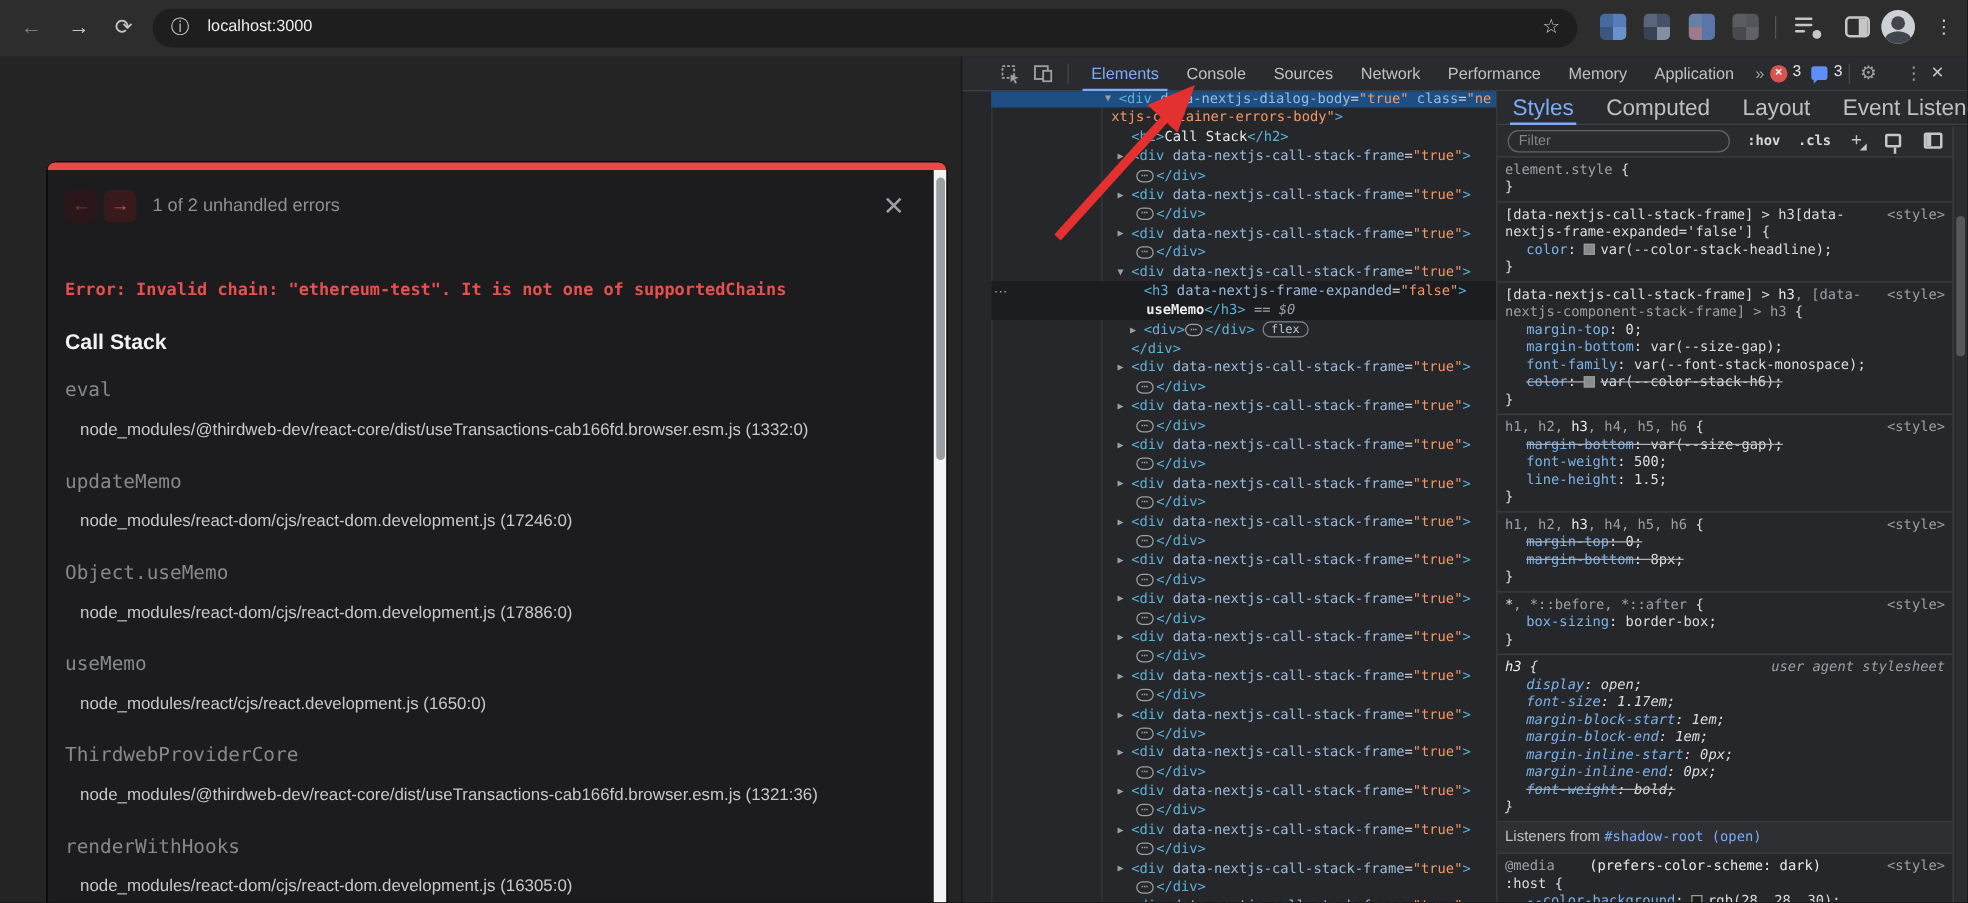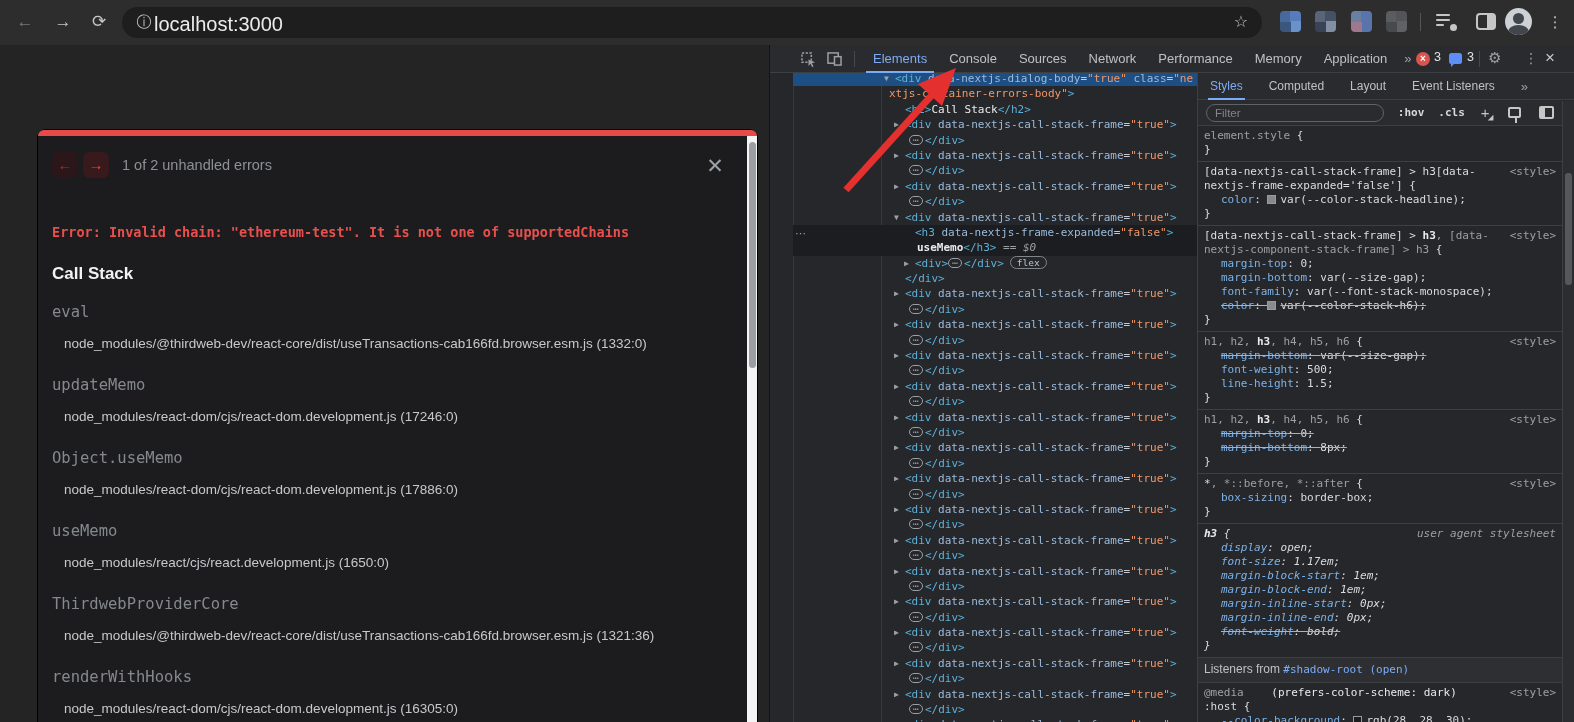--- a/index.html
+++ b/index.html
@@ -7,21 +7,21 @@
   .screen{position:relative;width:1574px;height:722px;background:#242424;overflow:hidden;
     font-family:"Liberation Sans",sans-serif;-webkit-font-smoothing:antialiased;}
 
   
   .btoolbar{position:absolute;left:0;top:0;width:1574px;height:45px;background:#2d2d2d;z-index:3;}
   .bt-ic{position:absolute;top:9px;width:26px;height:26px;color:#c6c6c6;font-size:17px;line-height:26px;
     text-align:center;border-radius:50%;cursor:default;}
   .bt-ic.dim{color:#777;}
   .urlpill{position:absolute;left:122px;top:7px;width:1140px;height:31px;border-radius:16px;background:#1e1e1e;}
   .urlinfo{position:absolute;left:12px;top:5px;width:20px;height:20px;color:#bdbdbd;font-size:15px;line-height:20px;text-align:center;}
-  .urltext{position:absolute;left:32px;top:6px;font-size:20px;color:#ececec;}
+  .urltext{position:absolute;left:44px;top:6px;font-size:13px;color:#ececec;}
   .urlstar{position:absolute;right:10px;top:4px;width:22px;height:22px;color:#c6c6c6;font-size:16px;line-height:22px;text-align:center;}
   .ext{position:absolute;top:11px;width:21px;height:21px;border-radius:4px;opacity:.92;}
   .btsep{position:absolute;top:13px;width:1px;height:18px;background:#565656;}
   .mediaicon{position:absolute;top:13px;width:22px;height:18px;}
   .mediaicon i{position:absolute;left:0;height:2px;background:#c6c6c6;border-radius:1px;}
   .mediaicon i:nth-child(1){top:1px;width:14px;}
   .mediaicon i:nth-child(2){top:6px;width:14px;}
   .mediaicon i:nth-child(3){top:11px;width:8px;}
   .mediaicon b{position:absolute;right:1px;bottom:0;width:7px;height:7px;border-radius:50%;background:#c6c6c6;}
   .paneltab{position:absolute;top:13px;width:20px;height:17px;border:2px solid #c6c6c6;border-radius:4px;}
@@ -86,21 +86,21 @@
   .c-txt.bold{font-weight:bold;}
   .ellpill{display:inline-block;border:1px solid #9aa0a6;border-radius:8px;color:#9aa0a6;
     font-size:9px;line-height:8px;height:10px;padding:0 3px;vertical-align:1px;letter-spacing:.5px;margin-right:2px;}
   .flexbadge{display:inline-block;border:1px solid #80868b;border-radius:9px;color:#aec6dc;
     font-size:9.5px;line-height:11px;padding:0 6px;margin-left:6px;vertical-align:1px;}
 
   
   .dt-styles{position:absolute;left:427px;top:28px;right:0;bottom:0;border-left:1px solid #3c4043;background:#26272b;}
   .stabs{position:absolute;left:0;top:0;right:0;height:27px;border-bottom:1px solid #3c4043;background:#2a2b2e;
     display:flex;align-items:center;padding-left:12px;}
-  .stab{font-size:12px;color:#bdc1c6;margin-right:26px;position:relative;line-height:26px;white-space:nowrap;text-align:right;}
+  .stab{font-size:18px;color:#bdc1c6;margin-right:26px;position:relative;line-height:26px;white-space:nowrap;text-align:right;}
   .stab.active{color:#7cacf8;}
   .stab.active::after{content:"";position:absolute;left:-2px;right:-2px;bottom:-1px;height:2.5px;background:#7cacf8;}
   .smore{color:#9aa0a6;font-size:13px;}
   .sfilter{position:absolute;left:0;top:27px;right:12px;height:26px;border-bottom:1px solid #3c4043;background:#2a2b2e;
     display:flex;align-items:center;padding:0 8px;}
   .filterbox{width:198px;height:18px;border:1px solid #5f6368;border-radius:9px;background:transparent;
     color:#e8eaed;font-size:11.5px;padding:0 8px;outline:none;font-family:"Liberation Sans",sans-serif;}
   .filterbox::placeholder{color:#80868b;}
   .stoggle{font-family:"DejaVu Sans Mono",monospace;font-size:11px;color:#d5d7da;margin-left:14px;font-weight:bold;}
   .splus{position:relative;color:#c4c7c5;font-size:15px;margin-left:16px;line-height:14px;}
@@ -109,21 +109,21 @@
   .sroller::after{content:"";position:absolute;left:5px;top:9px;width:2px;height:5px;background:#c4c7c5;}
   .spanel{width:16px;height:13px;border:2px solid #c4c7c5;border-radius:2px;margin-left:18px;position:relative;}
   .spanel::after{content:"";position:absolute;left:0;top:0;width:4px;height:9px;background:#c4c7c5;}
   .srules{position:absolute;left:0;top:53px;right:12px;bottom:0;overflow:hidden;
     font-family:"DejaVu Sans Mono",monospace;font-size:11px;line-height:14px;color:#dadce0;}
   .sect{position:relative;border-bottom:1px solid #3c4043;padding:3px 48px 4px 6px;}
   .sect.ua{font-style:italic;}
   .snote{position:absolute;top:3px;right:6px;color:#9aa0a6;}
   .snote.it{font-style:italic;}
   .dim{color:#9aa0a6;}
-  .matchb{color:#e8eaed;font-weight:bold;}
+  .matchb{color:#e8eaed;font-weight:normal;}
   .brace{color:#dadce0;}
   .selwrap{overflow-wrap:anywhere;}
   .prop{padding-left:17px;}
   .pname{color:#7cb2e8;}
   .pval{color:#dadce0;}
   .struck{text-decoration:line-through;text-decoration-color:#aeb1b6;}
   .swatch{display:inline-block;width:9px;height:9px;border:1px solid #9a9a9a;margin-right:4px;vertical-align:-1px;}
   .sheader{position:relative;background:#2e2f33;border-bottom:1px solid #3c4043;padding:4px 6px 5px 6px;
     font-family:"Liberation Sans",sans-serif;font-size:12px;color:#bdc1c6;}
   .sheader .shlink{font-family:"DejaVu Sans Mono",monospace;font-size:11px;color:#7cacf8;}

